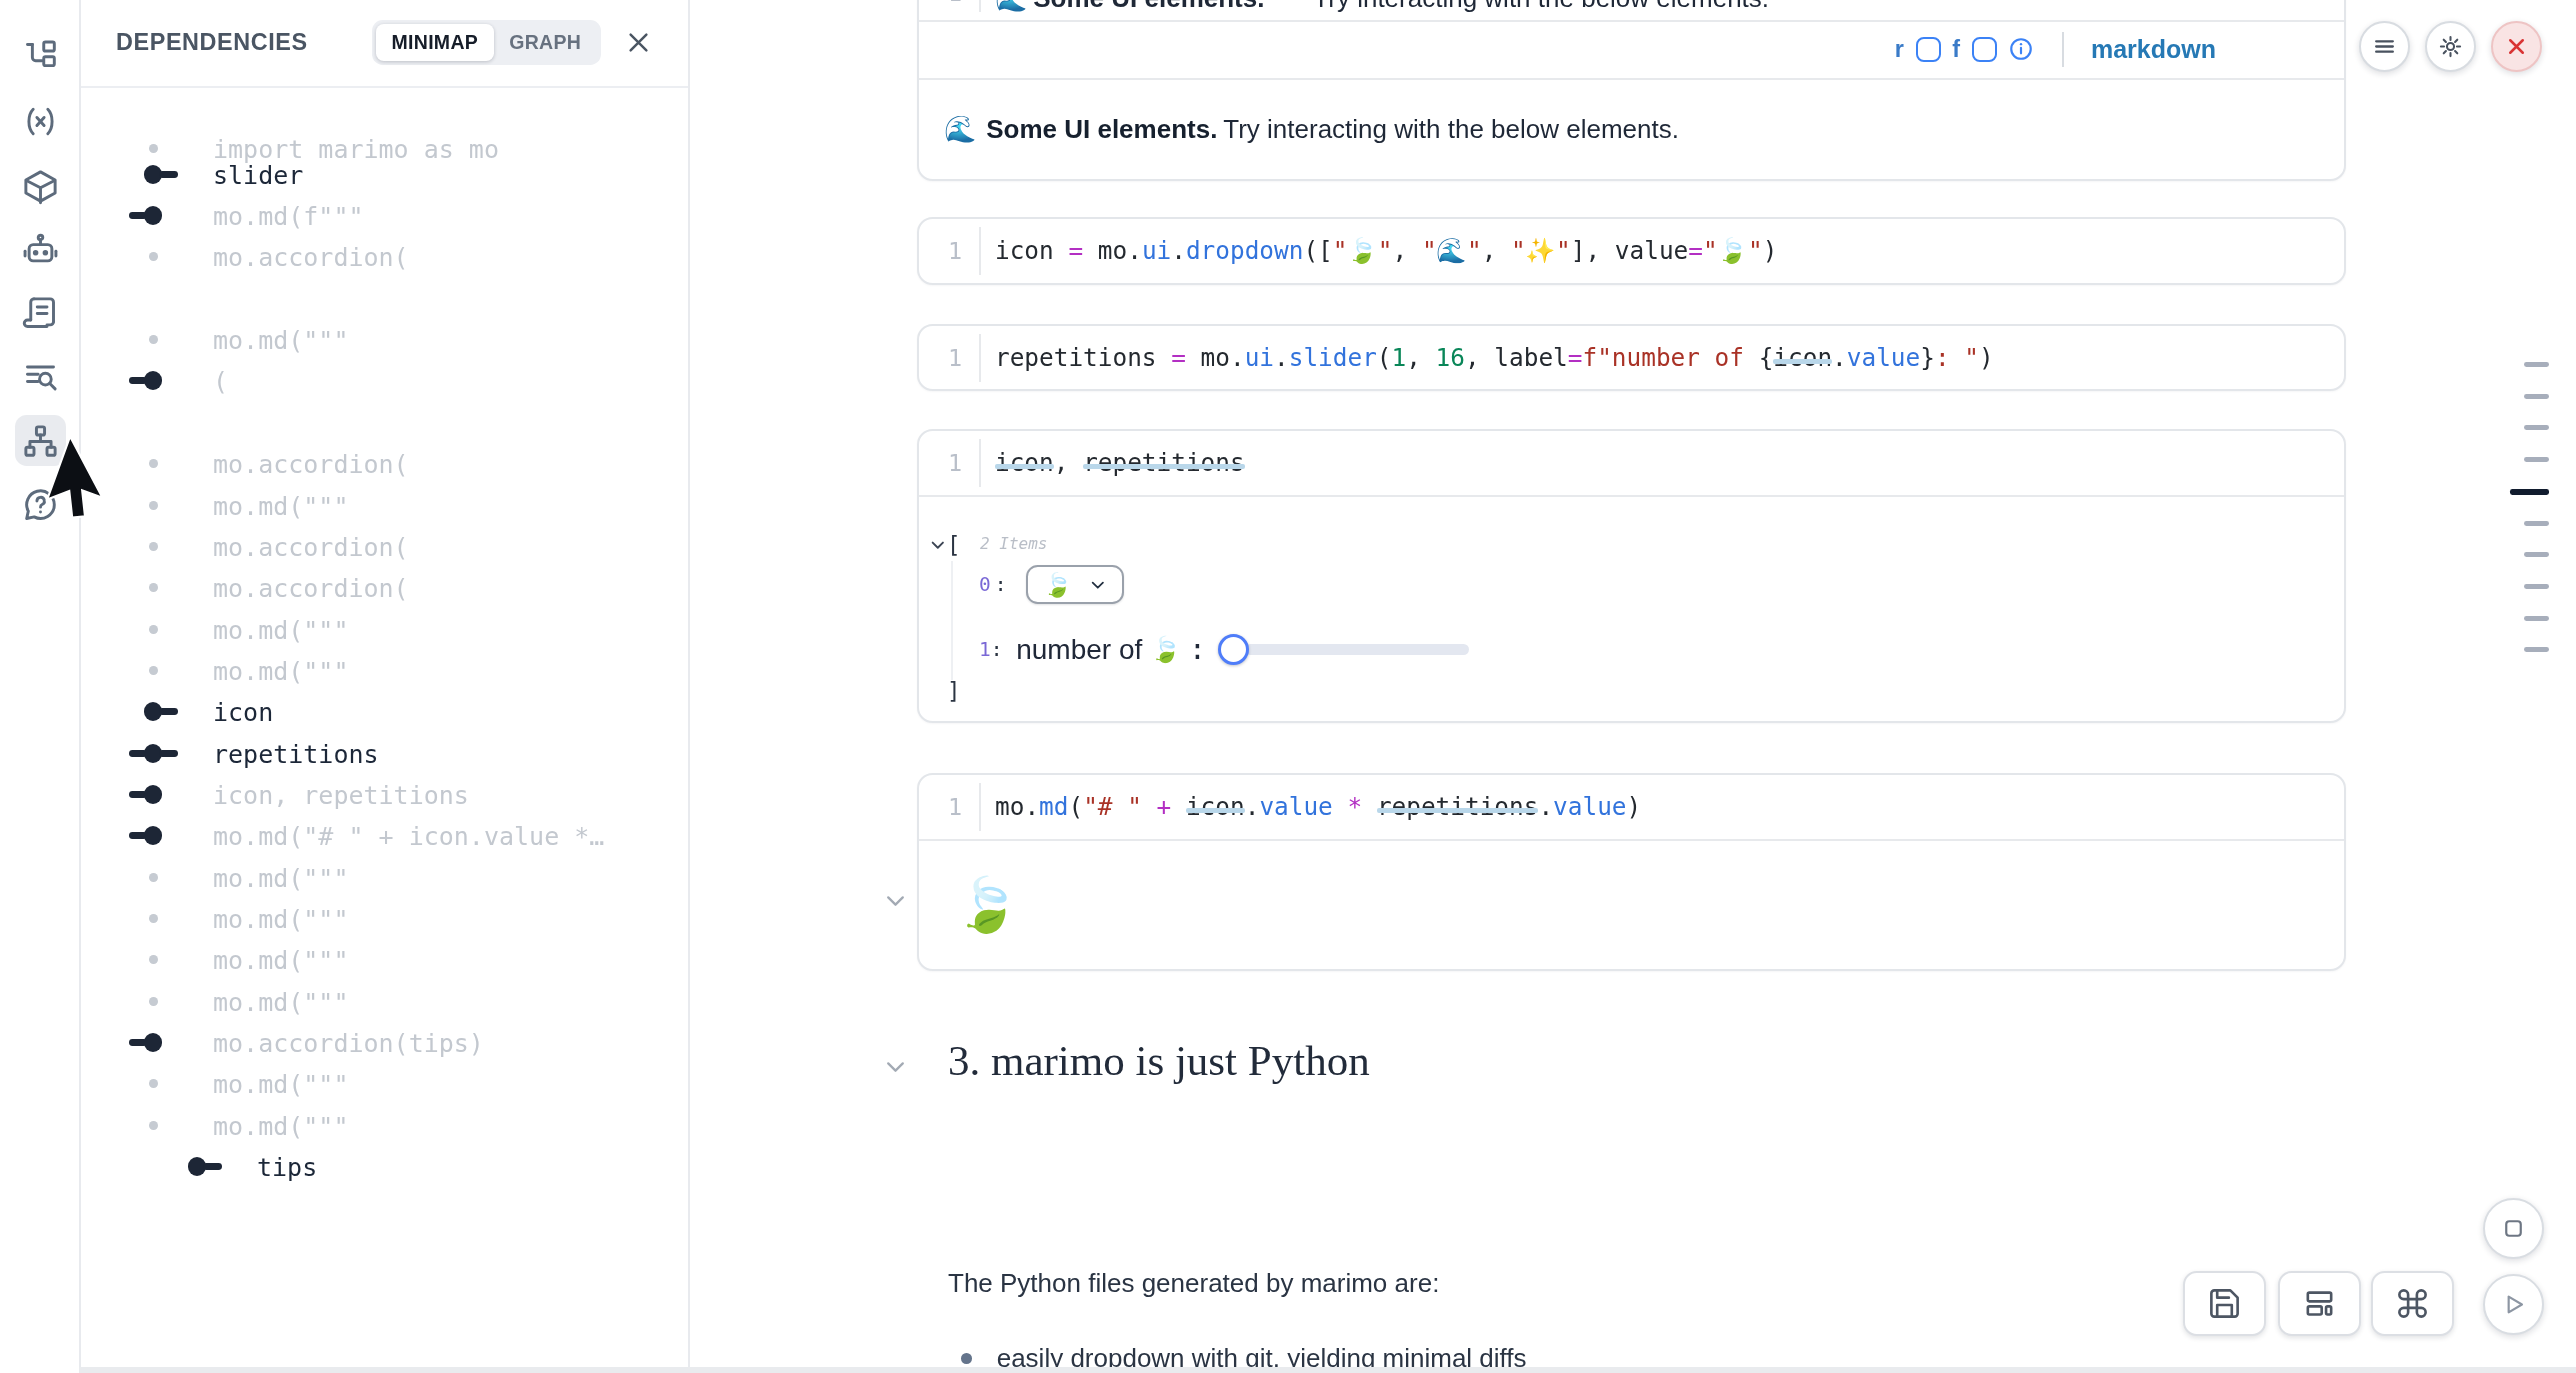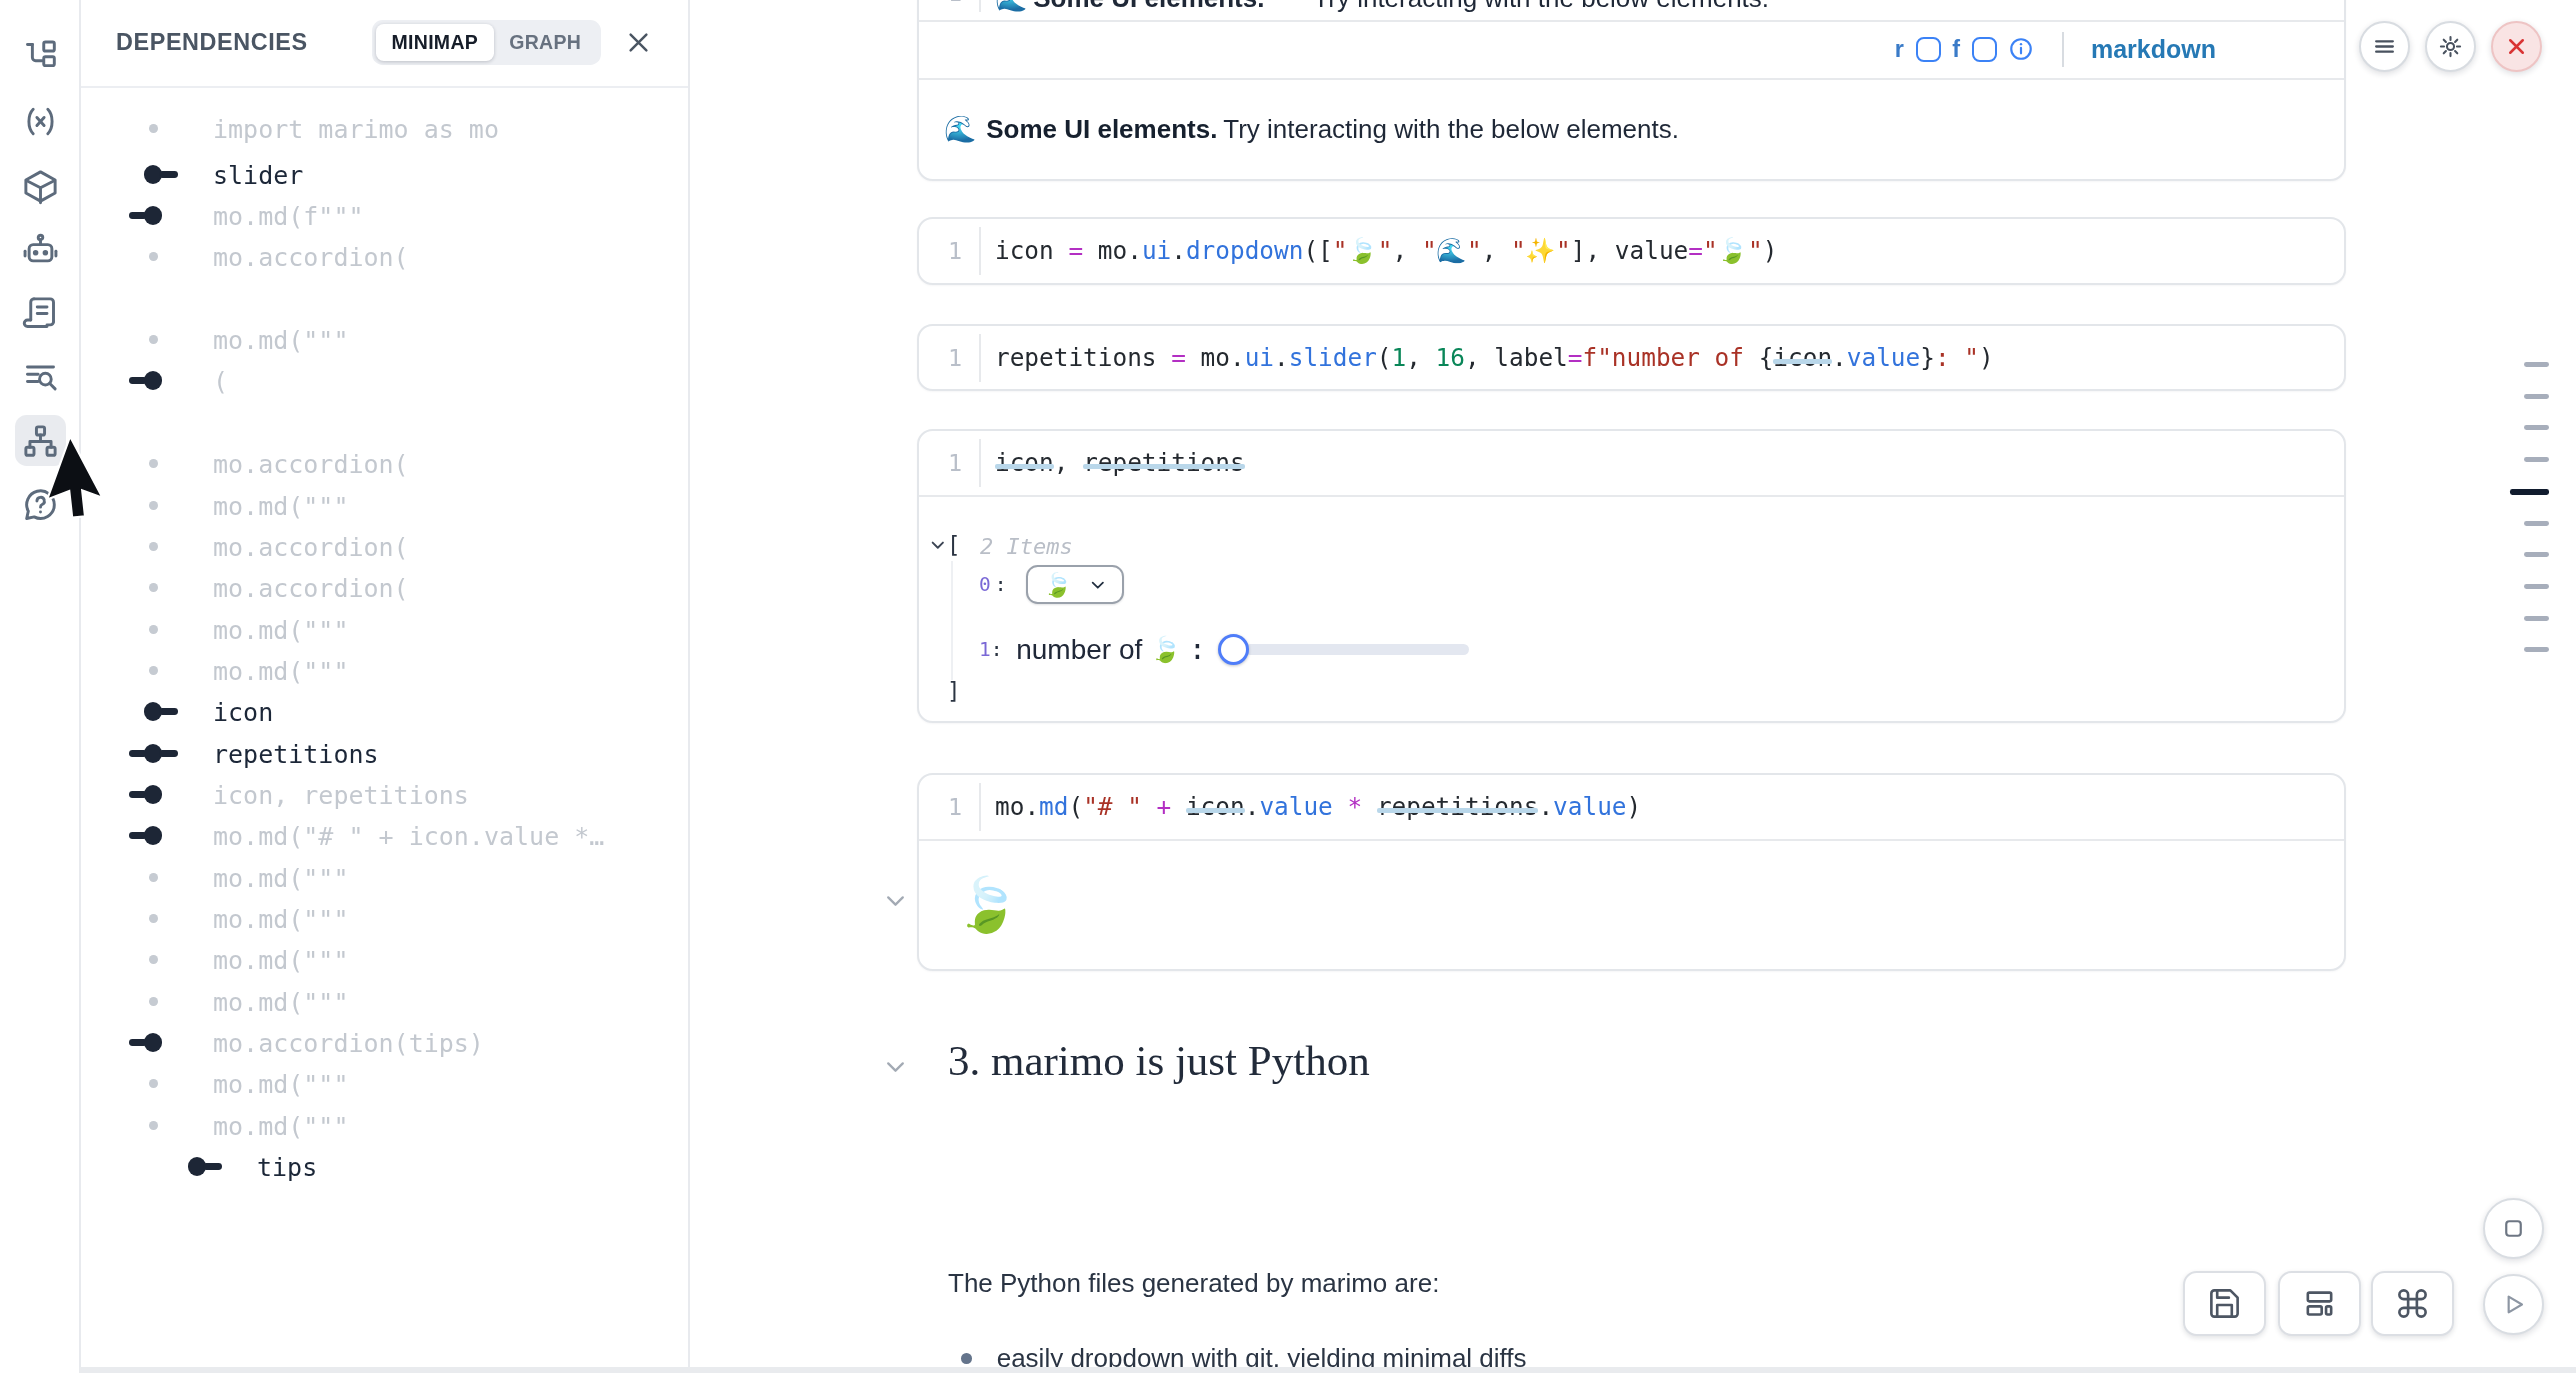--- a/index.html
+++ b/index.html
@@ -62,21 +62,21 @@
 
   #cell2{top:217px;height:68px;}
   #cell3{top:324px;height:67px;}
   #cell4{top:429px;height:294px;}
   #cell5{top:773px;height:198px;}
 
   
   .out-tree{position:absolute;top:66px;left:0;right:0;bottom:0;font-family:"DejaVu Sans Mono",monospace;}
   .tchev{position:absolute;left:9.8px;top:39px;width:17.6px;height:17.6px;color:#3c4554;}
   .tbracket{position:absolute;left:28px;font-size:22.4px;color:#2b3442;}
-  .titems{position:absolute;left:61px;top:37px;font-size:22px;font-style:italic;color:#b9bec7;}
+  .titems{position:absolute;left:61px;top:37px;font-size:16px;font-style:italic;color:#b9bec7;}
   .guide{position:absolute;left:32px;top:64px;height:119px;width:2px;background:#eef0f3;}
   .tindex{font-family:"DejaVu Sans Mono",monospace;font-size:19.5px;color:#7a68d6;}
   .tcolon{font-family:"DejaVu Sans Mono",monospace;font-size:19.5px;color:#2b3442;}
   .trow0{position:absolute;left:60px;top:68px;height:39px;display:flex;align-items:center;gap:3.9px;}
   .dd-box{margin-left:15.6px;width:98px;height:39px;border:2.4px solid #9aa1ab;border-radius:11.7px;background:#fff;display:flex;align-items:center;justify-content:space-between;padding:0 15.6px;box-sizing:border-box;box-shadow:0 1px 2px rgba(16,24,40,.12);}
   .dd-box .val{font-size:23.4px;}
   .dd-chev{width:17.6px;height:17.6px;color:#233041;}
   .trow1{position:absolute;left:60px;top:133px;height:39px;display:flex;align-items:center;}
   .tlabel{font-size:28px;color:#202838;font-family:"Liberation Sans",sans-serif;margin-left:13.7px;}
   .temoji{font-size:25px;margin-left:7.8px;}
@@ -211,21 +211,21 @@
         <div class="seg-btn active">MINIMAP</div>
         <div class="seg-btn">GRAPH</div>
       </div>
       <div class="panel-close">
         <svg viewBox="0 0 24 24" fill="none" stroke="currentColor" stroke-width="2.2" stroke-linecap="round">
             <path d="M5 5l14 14M19 5 5 19"></path>
           </svg>
       </div>
     </div>
     <div class="minimap" id="minimap">
-        <div class="mm-row" style="top: 22px;">
+        <div class="mm-row" style="top: 42px;">
           <div class="mk">
             <span class="pdot"></span>
           </div>
           <span class="mm-text gray">import marimo as mo</span>
         </div>
         <div class="mm-row" style="top: 68px;">
           <div class="mk">
             <span class="ddot"></span>
             <span class="dash dr"></span>
           </div>

